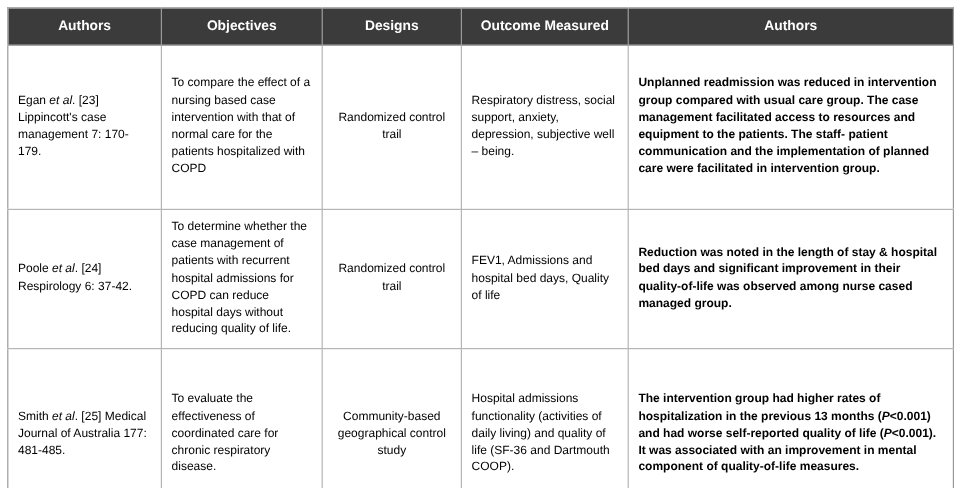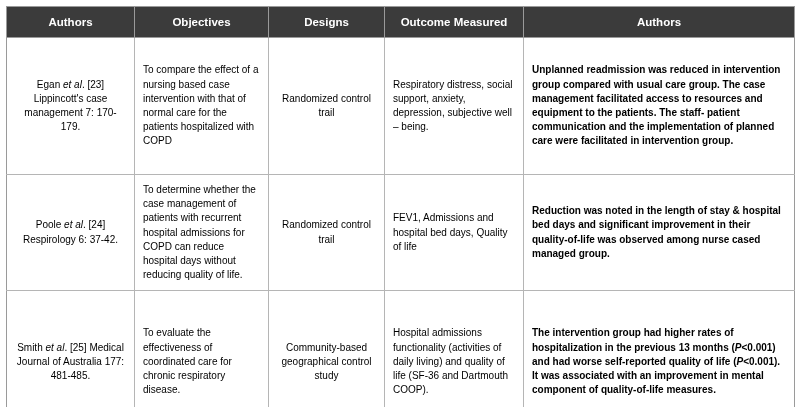--- a/index.html
+++ b/index.html
@@ -54,21 +54,21 @@
   }
   table.study-table tr:last-child td {
     border-bottom: none;
   }
   .col-authors { width: 128px; }
   .col-objectives { width: 134px; }
   .col-designs { width: 116px; }
   .col-outcome { width: 139px; }
   .col-results { width: 271px; }
 
-  .cell-authors { text-align: center; margin-top: 18px; }
+  .cell-authors { text-align: left; margin-top: 18px; }
   .cell-objectives { text-align: left; }
   .cell-designs { text-align: center; }
   .cell-outcome { text-align: left; }
   .cell-results { text-align: left; }
 
   .row-1 td { height: 120px; }
   .row-2 td { height: 95px; }
   .row-3 td { height: 125px; }
 
   em { font-style: italic; }

